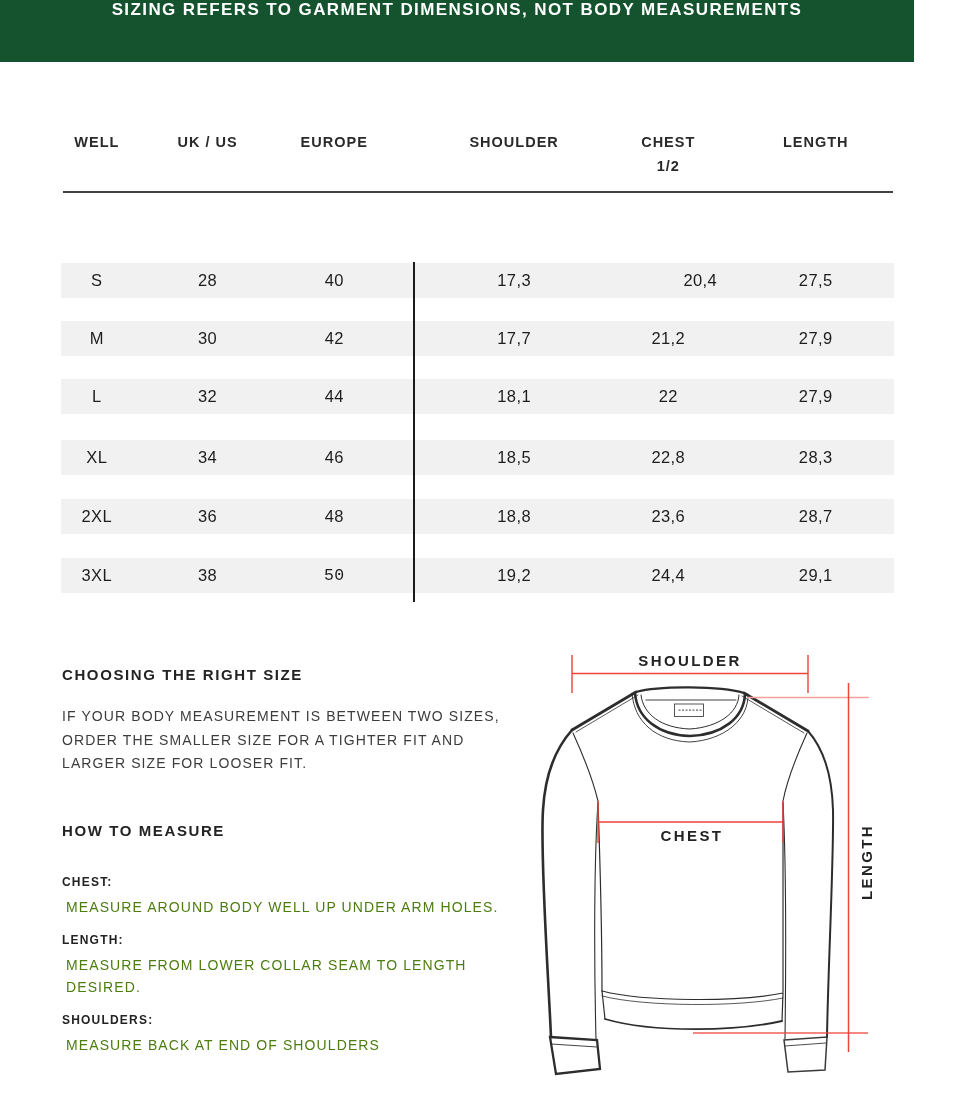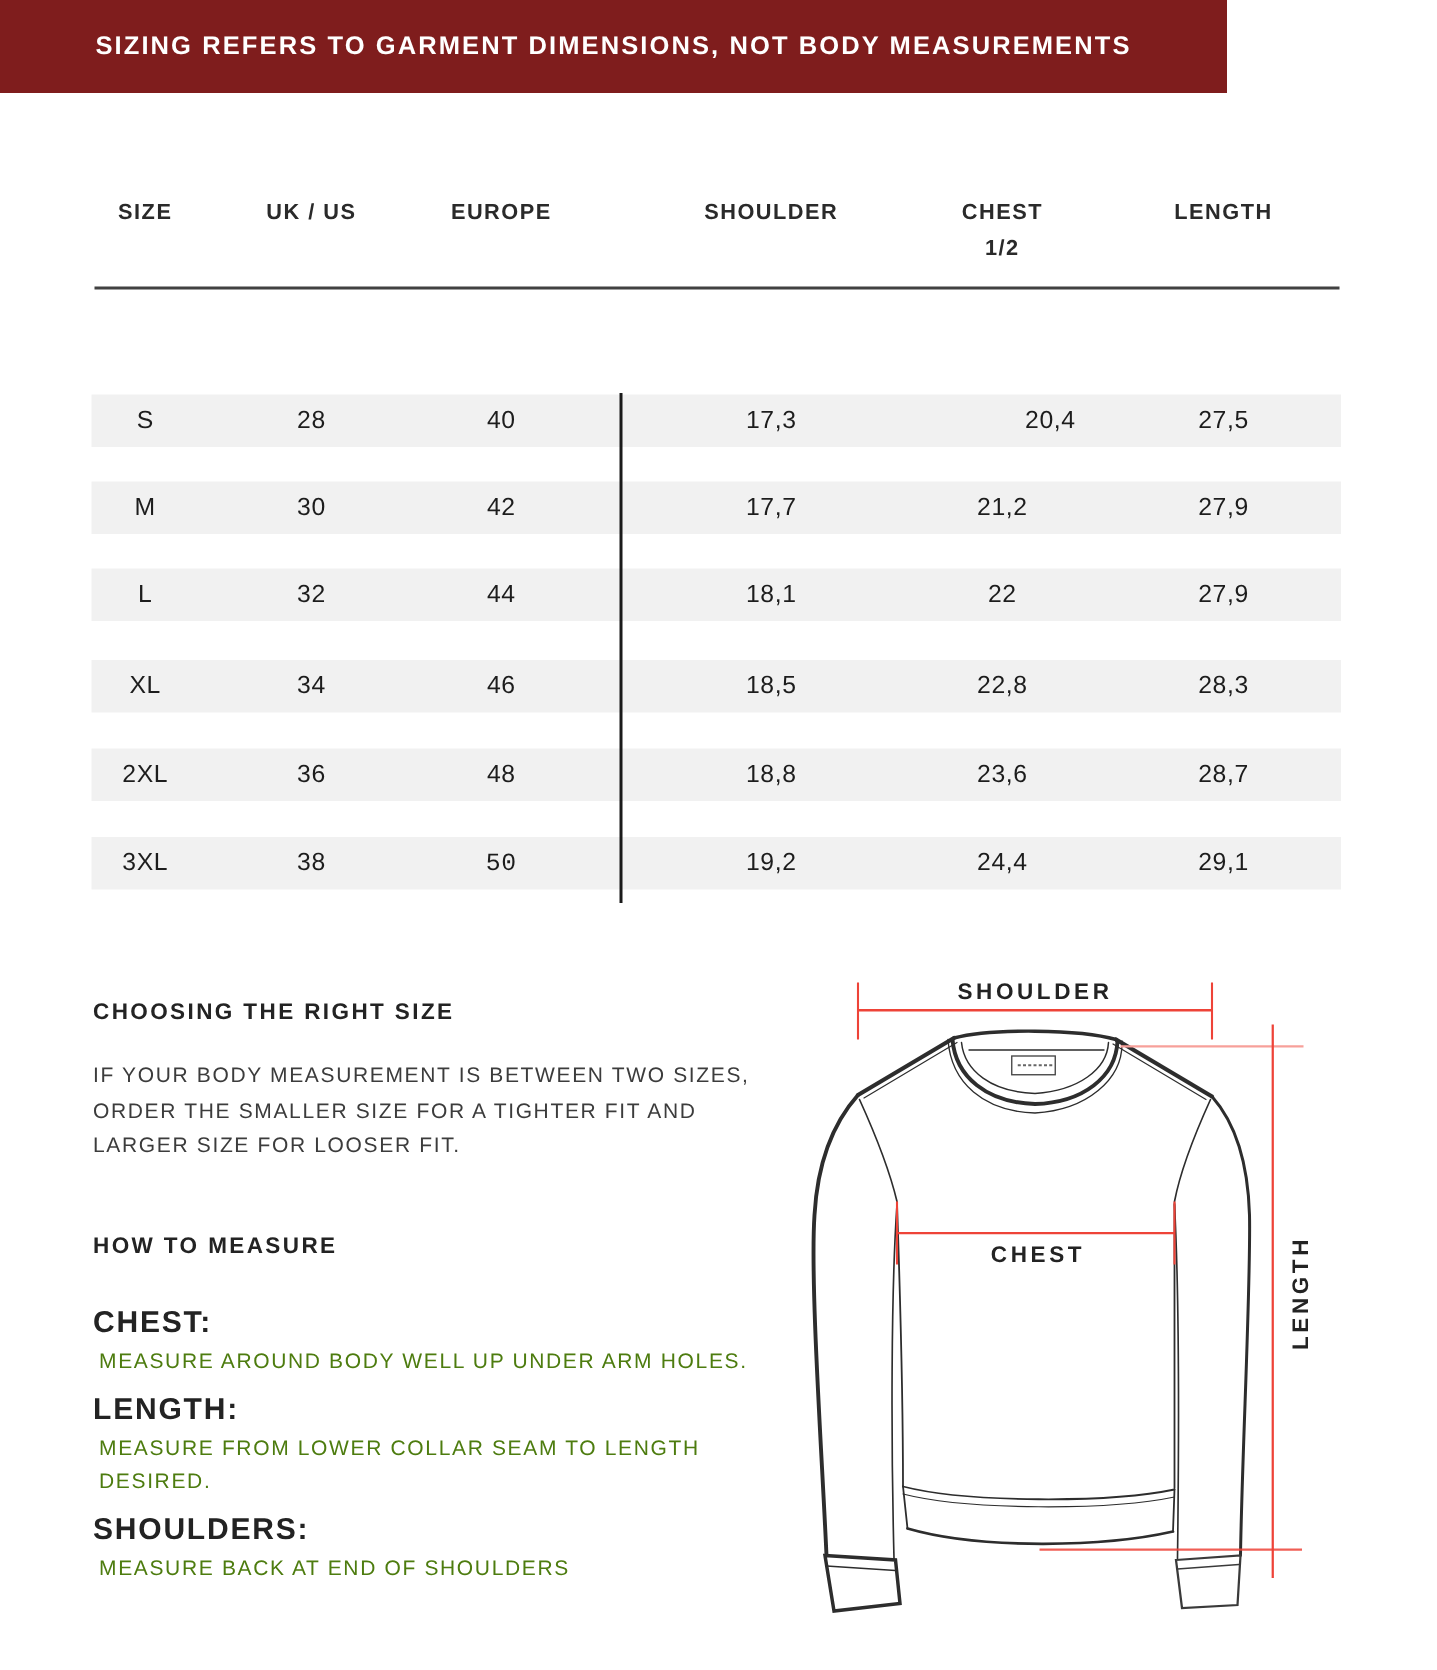--- a/index.html
+++ b/index.html
@@ -2,22 +2,22 @@
 <html><head>
 <meta charset="utf-8">
 <style>
   html,body{margin:0;padding:0;background:#fff;}
   body{
     width:958px;height:1113px;position:relative;overflow:hidden;
     font-family:"Liberation Sans", sans-serif;
     -webkit-font-smoothing:antialiased;
   }
   .banner{
-    position:absolute;left:0;top:0;width:818px;height:62px;
-    background:#7f1d1d;display:flex;align-items:center;justify-content:center;
+    position:absolute;left:0;top:0;width:914px;height:62px;
+    background:#14532d;display:flex;justify-content:center;
   }
   .banner span{
     color:#fff;font-size:17px;font-weight:700;letter-spacing:1.4px;white-space:nowrap;
   }
   
   .thead{position:absolute;left:61px;top:130px;width:833px;height:60px;}
   .col-label{
     position:absolute;transform:translateX(-50%);top:0;
     font-size:14.5px;font-weight:700;letter-spacing:1px;color:#2a2a2a;
     text-align:center;line-height:24px;white-space:nowrap;
@@ -37,40 +37,40 @@
     position:absolute;left:62px;margin:0;
     font-size:15px;font-weight:700;letter-spacing:1.6px;color:#232323;white-space:nowrap;
   }
   .guide-p{
     position:absolute;left:62px;width:448px;margin:0;
     font-size:14px;letter-spacing:1.1px;line-height:23.5px;color:#3c3c3c;
   }
   .measure-items{position:absolute;left:62px;top:872px;width:448px;}
   .m-item{margin:0 0 11px 0;}
   .m-label{
-    font-size:20px;font-weight:700;letter-spacing:1.2px;color:#232323;line-height:20px;margin:0;
+    font-size:12px;font-weight:700;letter-spacing:1.2px;color:#232323;line-height:20px;margin:0;
   }
   .m-text{
     font-size:14px;letter-spacing:1.1px;color:#4d7c0f;line-height:22.5px;margin:4px;
   }
   .diagram{position:absolute;left:520px;top:640px;width:438px;height:473px;}
   .diagram text{
     font-family:"Liberation Sans", sans-serif;font-size:15px;font-weight:700;
     letter-spacing:2.4px;fill:#232323;
   }
 </style>
 </head>
 <body>
 
 <header class="banner">
   <span>SIZING REFERS TO GARMENT DIMENSIONS, NOT BODY MEASUREMENTS</span>
 </header>
 
 <div class="thead" id="thead">
-    <span class="col-label" style="left: 4.3%;">SIZE</span>
+    <span class="col-label" style="left: 4.3%;">WELL</span>
     <span class="col-label" style="left: 17.6%;">UK / US</span>
     <span class="col-label" style="left: 32.8%;">EUROPE</span>
     <span class="col-label" style="left: 54.4%;">SHOULDER</span>
     <span class="col-label" style="left: 72.9%;">CHEST<span style="display: block;">1/2</span></span>
     <span class="col-label" style="left: 90.6%;">LENGTH</span>
   </div>
 <div class="rule"></div>
 <div id="tbody">
     <div class="trow" style="top: 263px;">
       <span style="left: 4.3%;">S</span>

